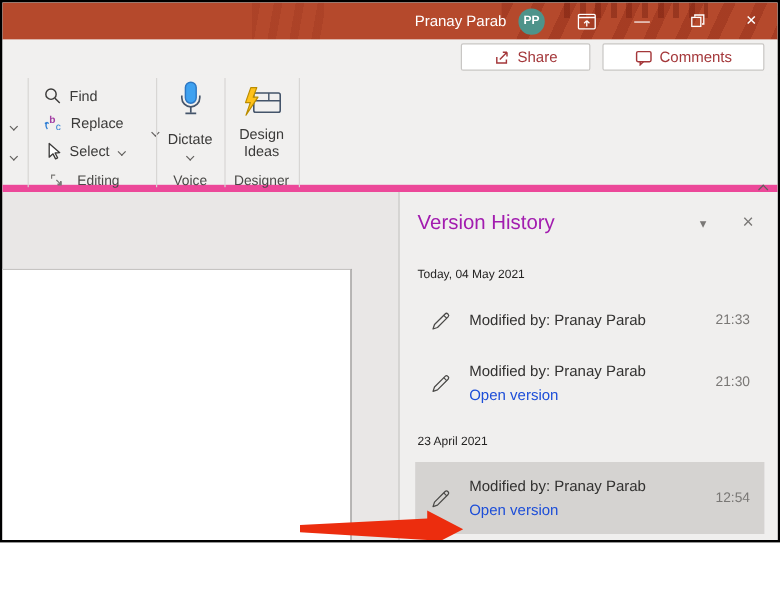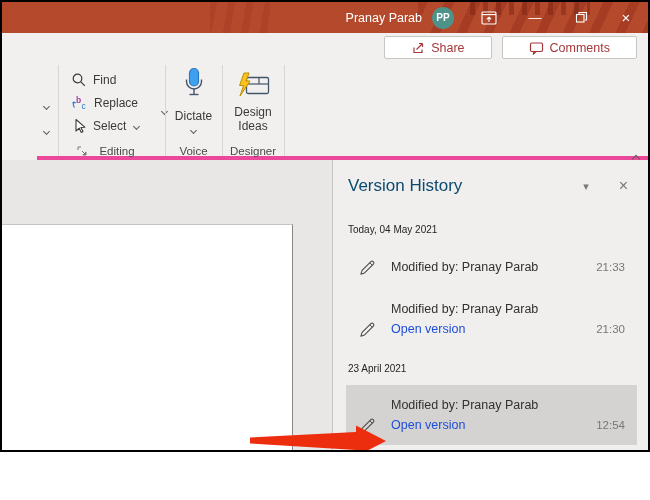--- a/index.html
+++ b/index.html
@@ -28,21 +28,21 @@
 
   
   .toolbar { position:relative; height:29px; background:#F1F0EF; }
   .tb-actions { position:absolute; right:11px; top:3px; display:flex; gap:10px; }
   .action-btn { display:flex; align-items:center; gap:6px; height:23px; padding:0 26px;
                 background:#fff; border:1px solid #C8C6C4; border-radius:2px;
                 color:#A4373A; font-size:12.5px; cursor:default; }
   .action-btn svg { display:block; }
 
   
-  .ribbon { position:relative; height:98px; background:#F1F0EF; border-bottom:4px solid #ec4899;margin-left:35px; }
+  .ribbon { position:relative; height:98px; background:#F1F0EF; border-bottom:6px solid #ec4899; }
   .vsep { position:absolute; top:3px; height:91px; width:1px; background:#D8D6D4; }
   .chev { display:inline-block; width:6px; height:6px; border-right:1.4px solid #605E5C; border-bottom:1.4px solid #605E5C; transform:rotate(45deg); }
   .chev.up { transform:rotate(-135deg); }
   .chev.sm { width:5px; height:5px; }
   .edge-chev { position:absolute; left:7px; }
   .rib-row { position:absolute; left:34px; height:20px; display:flex; align-items:center; gap:6px;
              font-size:12px; color:#3B3A39; }
   .rib-row svg { display:block; }
   .rep-chev { position:absolute; left:125px; top:38px; }
   .group-label { position:absolute; top:83px; font-size:11.5px; color:#4A4947; text-align:center; }
@@ -55,25 +55,25 @@
   
   .workspace { position:relative; height:338px; background:#E9E7E6; }
   .slide { position:absolute; left:0; top:64px; width:291px; height:274px; background:#fff;
            border-top:1px solid #C6C4C2; border-right:1px solid #8A8886; }
   .arrow-overlay { position:absolute; left:0; top:0; width:646px; height:338px; pointer-events:none; }
 
   
   .panel { position:absolute; left:330px; top:0; width:316px; height:338px; background:#F0EFEE;
            border-left:1px solid #C6C4C2; }
   .panel-header { display:flex; align-items:center; padding:16px 20px 0 15px; }
-  .panel-title { flex:1; font-size:17px; color:#0c4a6e; }
+  .panel-title { flex:1; font-size:17px; color:#a21caf; }
   .panel-dd { color:#7A7876; font-size:11px; margin-right:30px; }
   .panel-close { color:#7A7876; font-size:16px; line-height:1; }
   .date-head { margin:28px 20px 0 15px; font-size:10px; color:#252423; }
-  .entry { display:flex; align-items:flex-end; margin:0 11px 0 13px; padding:8px 12px; }
+  .entry { display:flex; align-items:center; margin:0 11px 0 13px; padding:8px 12px; }
   .entry.hl { background:#D5D3D1; padding:10px 12px; }
   .entry .pencil { width:20px; margin-top:1px; }
   .entry .pencil svg { display:block; }
   .entry .etext { flex:1; margin-left:13px; }
   .entry .mod { font-size:12.5px; color:#323130; line-height:20px; }
   .entry .link { font-size:12.5px; color:#1d4ed8; line-height:20px; cursor:pointer; }
   .entry .time { font-size:11.5px; color:#797775; line-height:20px; }
   .mt14 { margin-top:14px; } .mt6 { margin-top:6px; } .mt16 { margin-top:16px; } .mt11 { margin-top:11px; }
 </style>
 </head>

